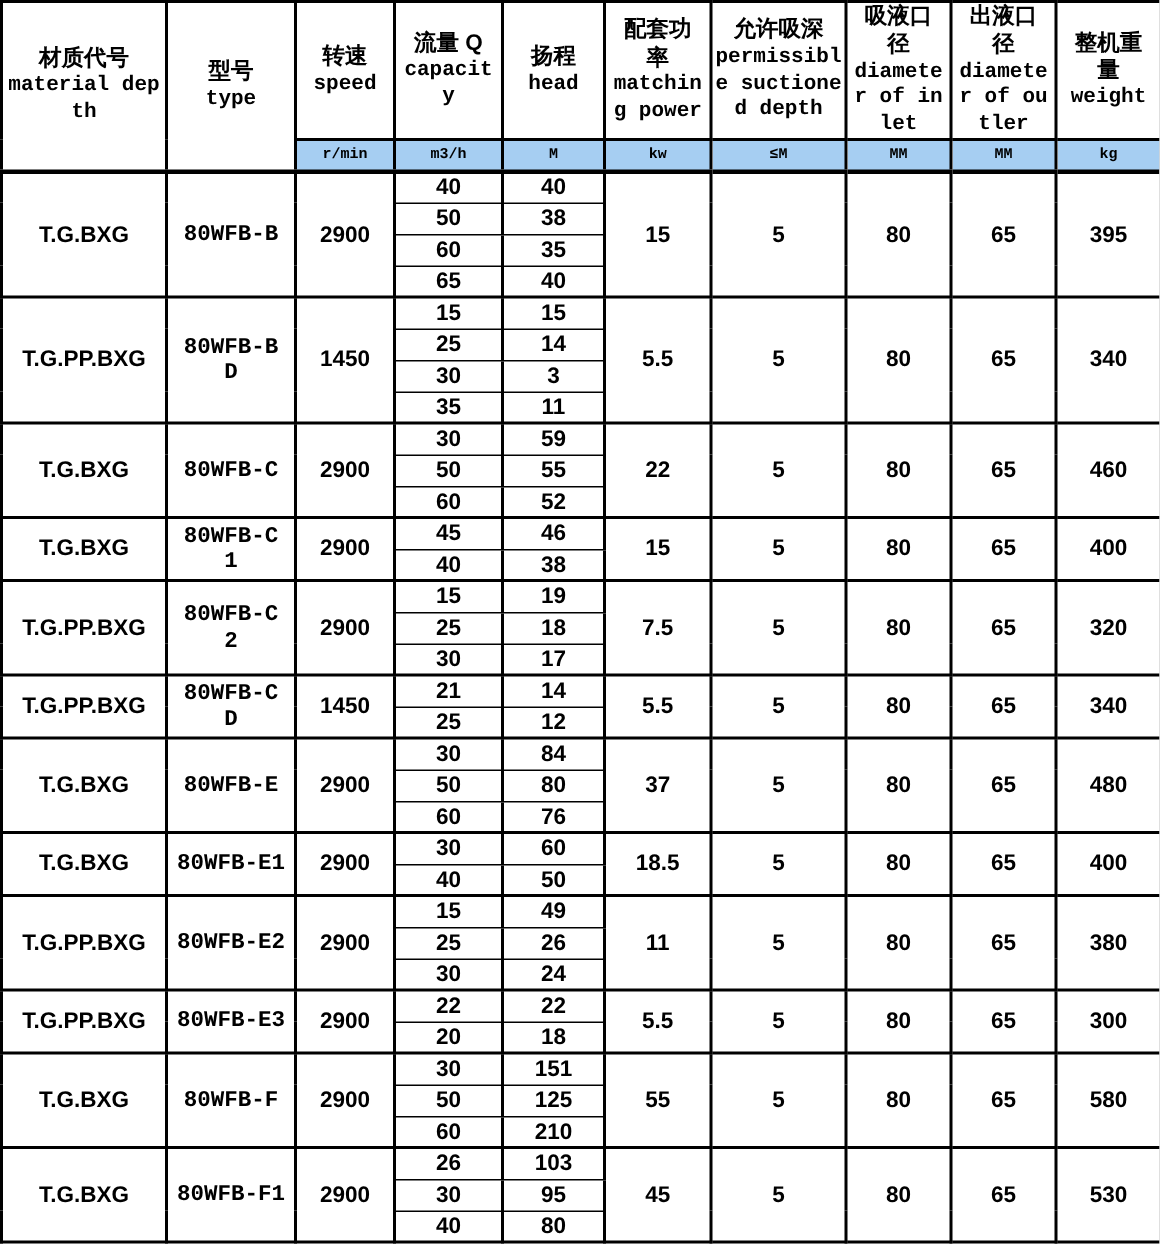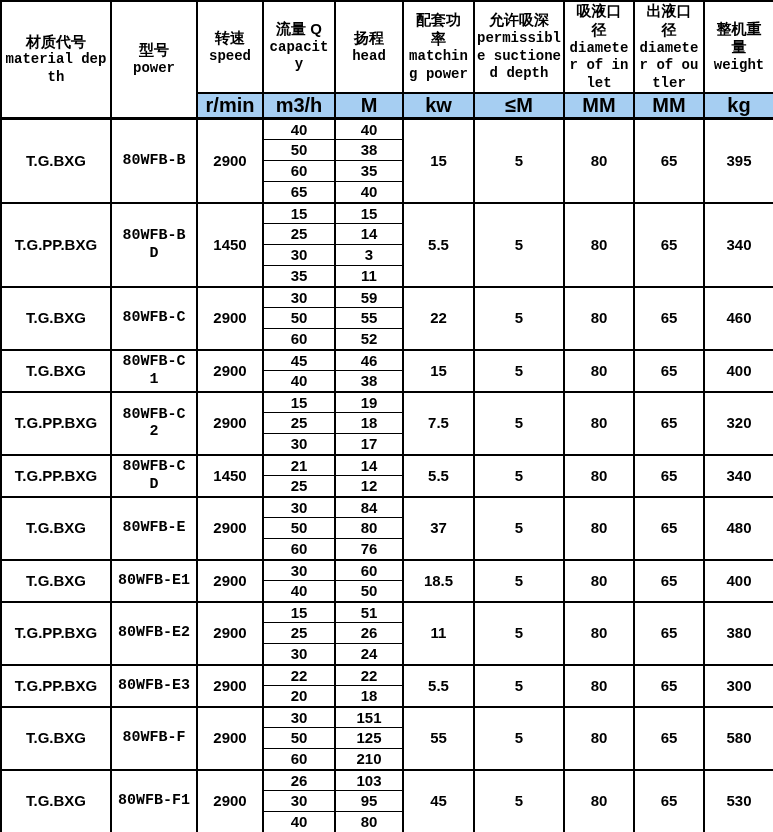--- a/index.html
+++ b/index.html
@@ -27,22 +27,23 @@
     overflow: hidden;
   }
   
   tr.hdr-main { height: 89px; }
   tr.hdr-units { height: 21px; }
   th.hcell { font-size: 14px; line-height: 1.25; background: var(--bg); }
   th.hcell .zh { display: block; white-space: pre-line; word-break: break-all; font-size: 15px; }
   th.hcell .en { display: block; word-break: break-all; font-family: Liberation Mono, monospace; }
   th.ucell {
     background: var(--unit-band);
-    font-size: 20px;
+    font-size: 10px;
     border-bottom: 3px solid var(--line);
+    font-family: Liberation Mono, monospace;
   }
   th.hspan { border-bottom: 3px solid var(--line); }
   
   tbody tr { height: 21px; }
   tbody td { font-size: 15px; line-height: 1.15; }
   td.type-cell { white-space: pre-line; font-family: Liberation Mono, monospace; }
   td.pt { border-top-width: 1px; border-bottom-width: 1px; }
   td.grp-start { border-top-width: 2px; }
   td.grp-end { border-bottom-width: 2px; }
 </style>
@@ -64,21 +65,21 @@
         <col style="width: 70px;">
       </colgroup>
     <thead>
       <tr class="hdr-main">
           <th class="hcell hspan" rowspan="2">
             <span class="zh">材质代号</span>
             <span class="en">material depth</span>
           </th>
           <th class="hcell hspan" rowspan="2">
             <span class="zh">型号</span>
-            <span class="en">power</span>
+            <span class="en">type</span>
           </th>
           <th class="hcell">
             <span class="zh">转速</span>
             <span class="en">speed</span>
           </th>
           <th class="hcell">
             <span class="zh">流量 Q</span>
             <span class="en">capacity</span>
           </th>
           <th class="hcell">
@@ -280,21 +281,21 @@
         </tr>
         <tr>
           <td class="pt grp-end">40</td>
           <td class="pt grp-end">50</td>
         </tr>
         <tr>
           <td rowspan="3">T.G.PP.BXG</td>
           <td rowspan="3" class="type-cell">80WFB-E2</td>
           <td rowspan="3">2900</td>
           <td class="pt grp-start">15</td>
-          <td class="pt grp-start">51</td>
+          <td class="pt grp-start">49</td>
           <td rowspan="3">11</td>
           <td rowspan="3">5</td>
           <td rowspan="3">80</td>
           <td rowspan="3">65</td>
           <td rowspan="3">380</td>
         </tr>
         <tr>
           <td class="pt">25</td>
           <td class="pt">26</td>
         </tr>

